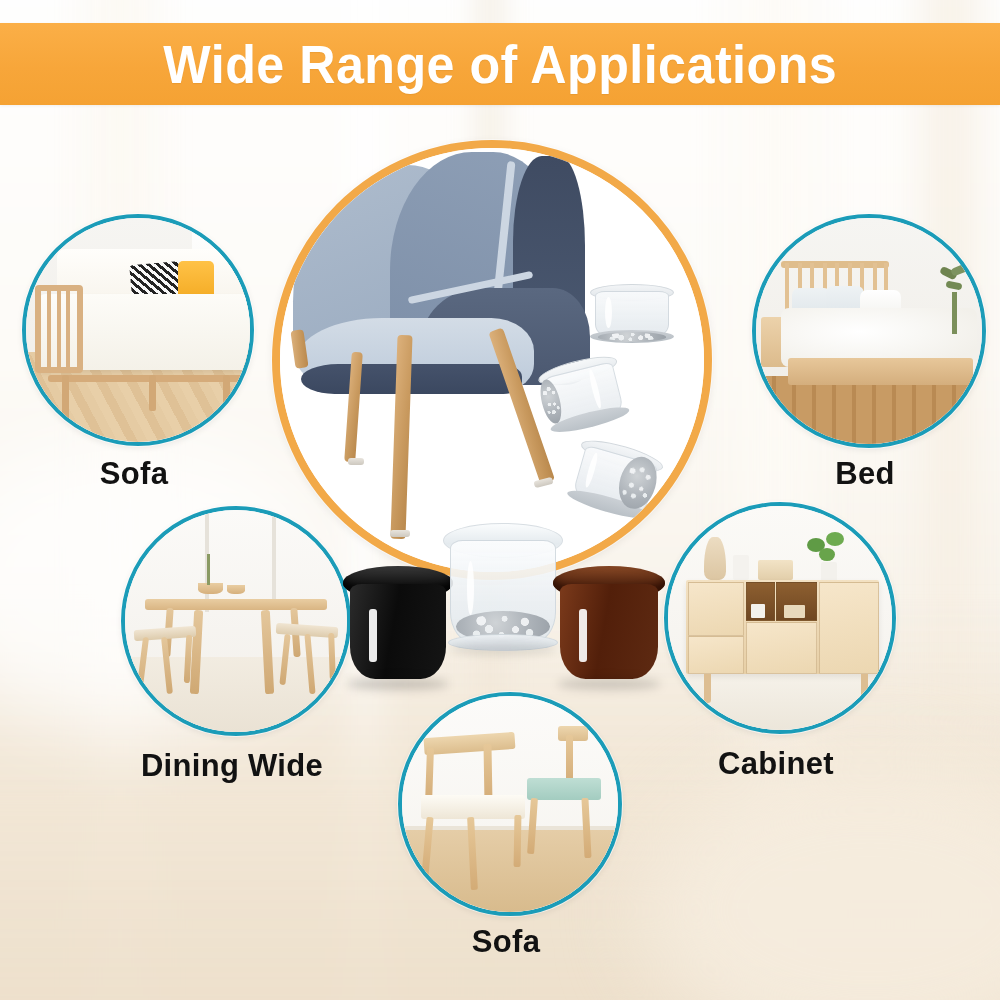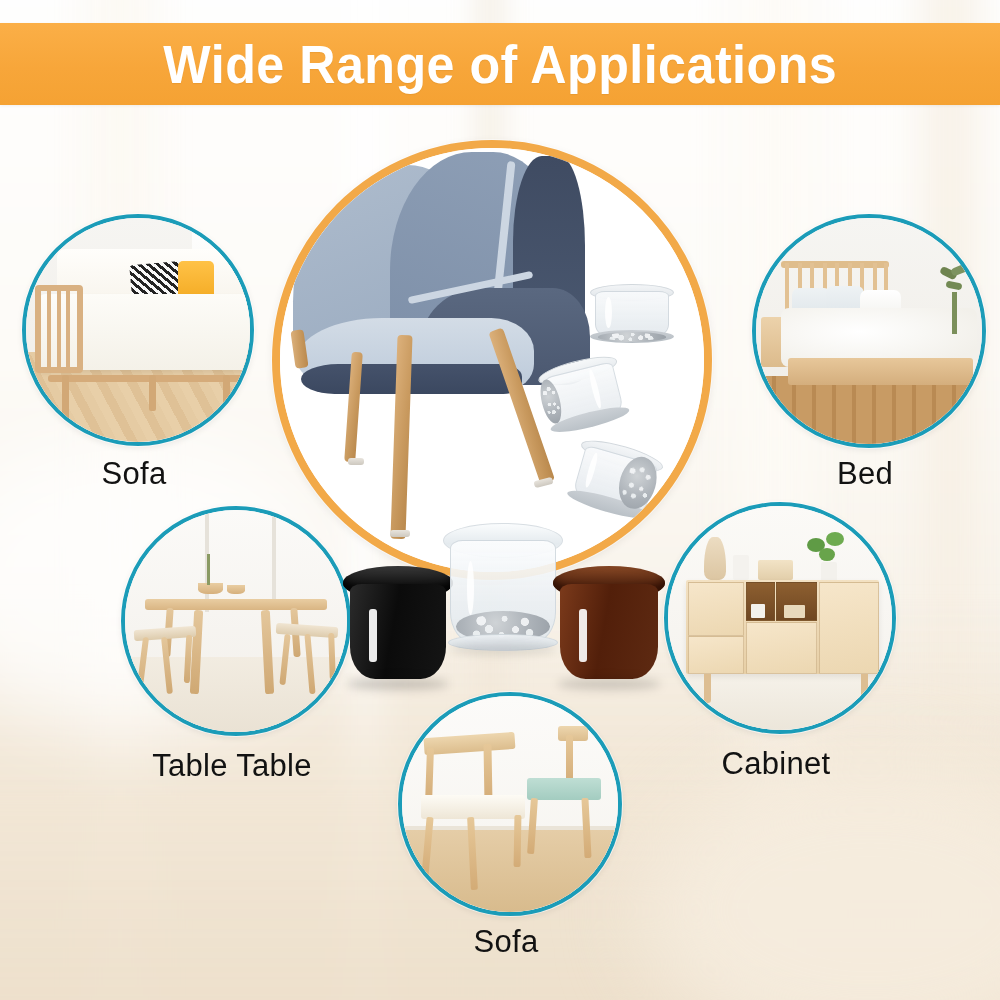--- a/index.html
+++ b/index.html
@@ -35,21 +35,21 @@
   .circle{position:absolute;border-radius:50%;overflow:hidden;z-index:3;
     background:#fff;}
   .circle.teal{border:4px solid #1b9cb8;
     box-shadow:0 0 0 1px rgba(255,255,255,.6),0 2px 6px rgba(0,0,0,.08);}
   .circle.orange{border:8px solid #f2a948;z-index:4;
     box-shadow:0 0 0 1px rgba(255,255,255,.5),0 2px 8px rgba(0,0,0,.07);}
   .scene{position:absolute;inset:0;overflow:hidden;}
 
   .caption{position:absolute;z-index:7;color:#121212;
     font-size:31px;line-height:1;letter-spacing:.3px;
-    text-align:center;white-space:nowrap;font-weight:400;}
+    text-align:center;white-space:nowrap;font-weight:700;}
   .wall{position:absolute;inset:0;background:linear-gradient(180deg,#f6f5f2 0%,#efece6 100%);}
 
   
   .sf-floor{position:absolute;left:0;right:0;bottom:0;height:40%;
     background:repeating-linear-gradient(62deg,#e8cfa8 0 9px,#dfc196 9px 18px,#e5cba3 18px 27px);}
   .sf-body{position:absolute;left:6%;right:-4%;top:34%;height:34%;
     background:linear-gradient(180deg,#fdfcf8 0%,#f4f1e8 100%);border-radius:6px 6px 3px 3px;
     box-shadow:0 3px 5px rgba(0,0,0,.07);}
   .sf-back{position:absolute;left:14%;right:-4%;top:14%;height:30%;
     background:linear-gradient(180deg,#fffefb 0%,#f6f2e9 100%);border-radius:8px 8px 0 0;}
@@ -244,21 +244,21 @@
       <div class="dt-legs" style="left:82%;top:10%;width:6px;height:64%;transform:rotate(3deg);"></div>
     </div>
     <div class="dt-chair" style="left:68%;top:52%;width:28%;height:34%;">
       <div class="dt-seat" style="left:0;top:0;width:100%;height:15%;transform:rotate(4deg);"></div>
       <div class="dt-legs" style="left:10%;top:12%;width:6px;height:68%;transform:rotate(6deg);"></div>
       <div class="dt-legs" style="left:50%;top:12%;width:6px;height:80%;transform:rotate(-5deg);"></div>
       <div class="dt-legs" style="left:86%;top:10%;width:6px;height:62%;transform:rotate(-2deg);"></div>
     </div>
   </div>
 </div>
-<div class="caption" style="left:96px;top:750px;width:272px;">Table Table</div>
+<div class="caption" style="left:96px;top:750px;width:272px;">Dining Wide</div>
 
 <div class="circle teal" style="left:664px;top:502px;width:224px;height:224px;">
   <div class="scene">
     <div class="wall" style="background:linear-gradient(180deg,#fbfaf7 0%,#f4f1ec 100%);"></div>
     <div style="position:absolute;left:0;right:0;bottom:0;height:26%;background:linear-gradient(180deg,#f6f2ea,#ece6da);"></div>
     <div style="position:absolute;left:16%;top:14%;width:10%;height:19%;border-radius:40% 40% 30% 30%/70% 70% 20% 20%;background:linear-gradient(180deg,#ecdcc2,#dcc6a2);"></div>
     <div style="position:absolute;left:29%;top:22%;width:7%;height:11%;border-radius:2px;background:#f4f2ee;"></div>
     <div style="position:absolute;left:40%;top:24%;width:16%;height:9%;border-radius:2px;background:linear-gradient(180deg,#f2e3c6,#e2ceaa);"></div>
     <div class="cb-plant" style="position:absolute;left:60%;top:10%;width:24%;height:24%;">
       <div style="position:absolute;left:34%;top:62%;width:30%;height:38%;border-radius:2px;background:#f3f1ec;"></div>

